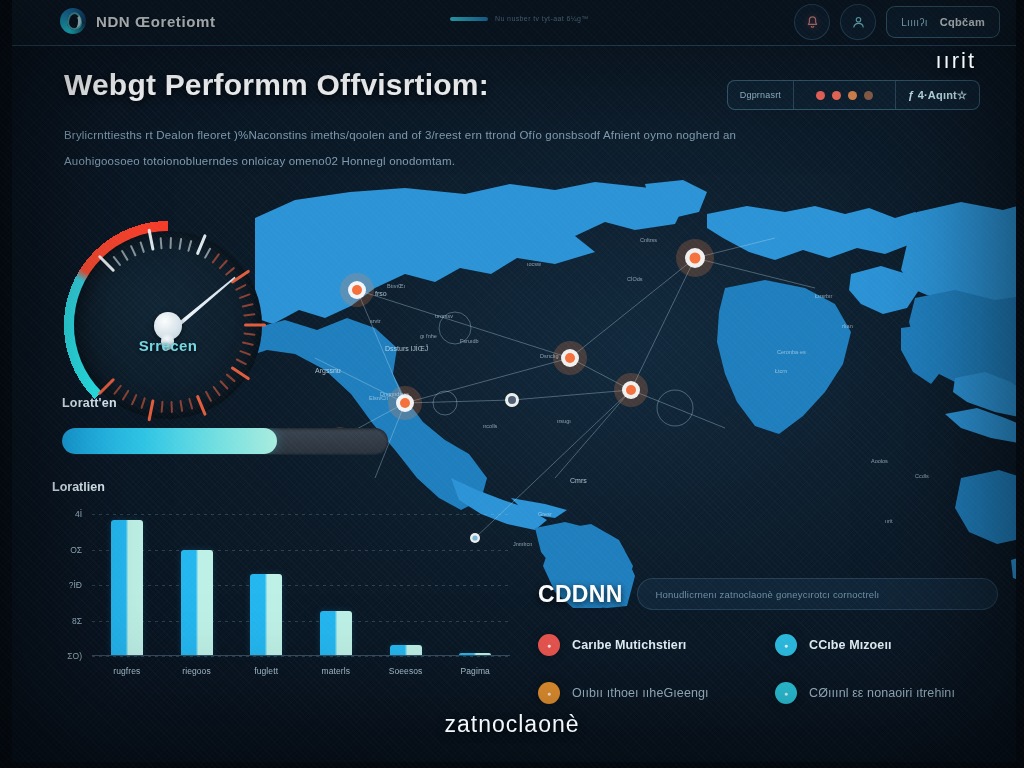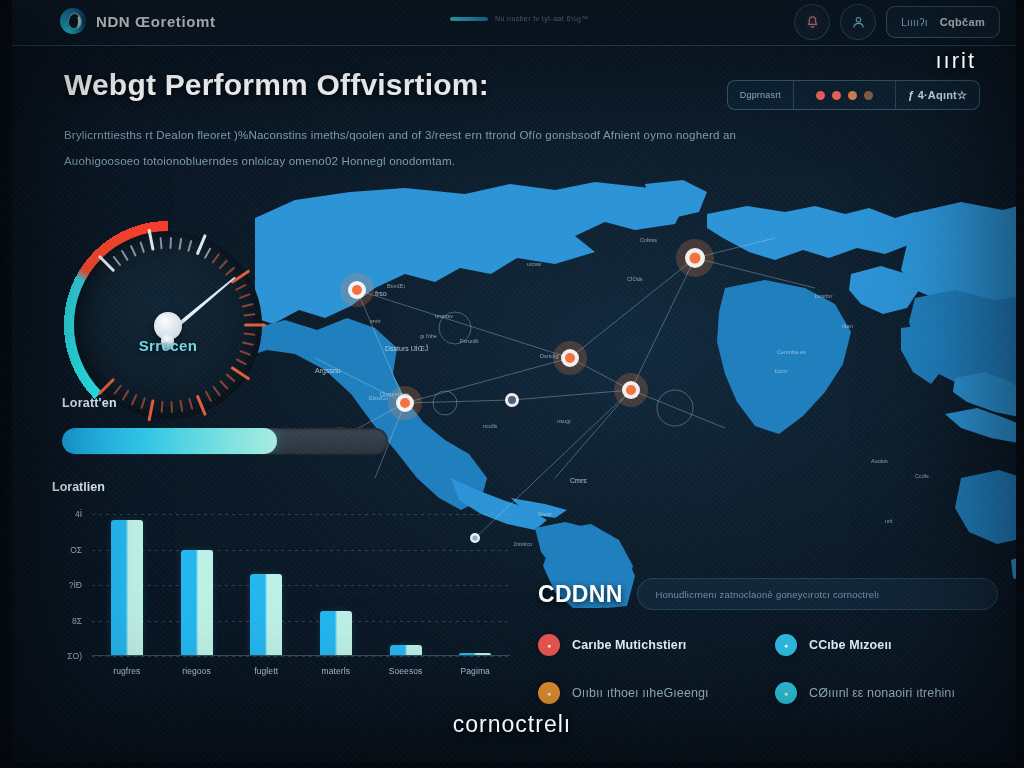--- a/index.html
+++ b/index.html
@@ -594,18 +594,18 @@
           <span class="ic" style="background: rgb(232, 147, 47); font-size: 7px; color: rgba(255, 255, 255, 0.85);">●</span>
           <span class="lt">Oııbıı ıthoeı ııheGıeengı</span>
         </div>
         <div class="li dim">
           <span class="ic" style="background: rgb(43, 197, 221); font-size: 7px; color: rgba(255, 255, 255, 0.85);">●</span>
           <span class="lt">CØııınl εε nonaoiri ıtrehinı</span>
         </div>
       </div>
   </div>
 
-  <div id="caption">cornoctrelı</div>
+  <div id="caption">zatnoclaonè</div>
 
   <div class="edgebar left"></div>
   <div class="edgebar right"></div>
   <div class="edgebar bottom"></div>
 </div>
 
 </body></html>

